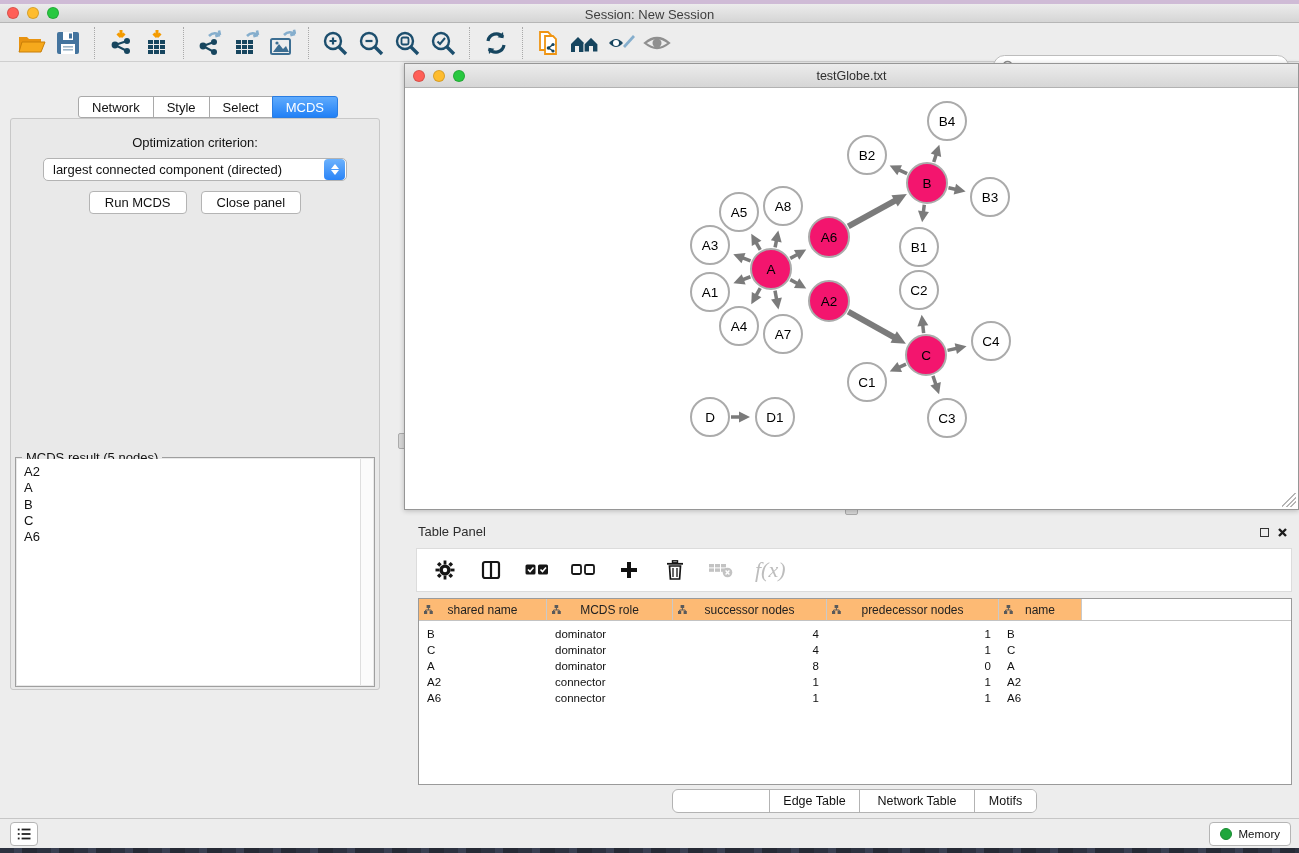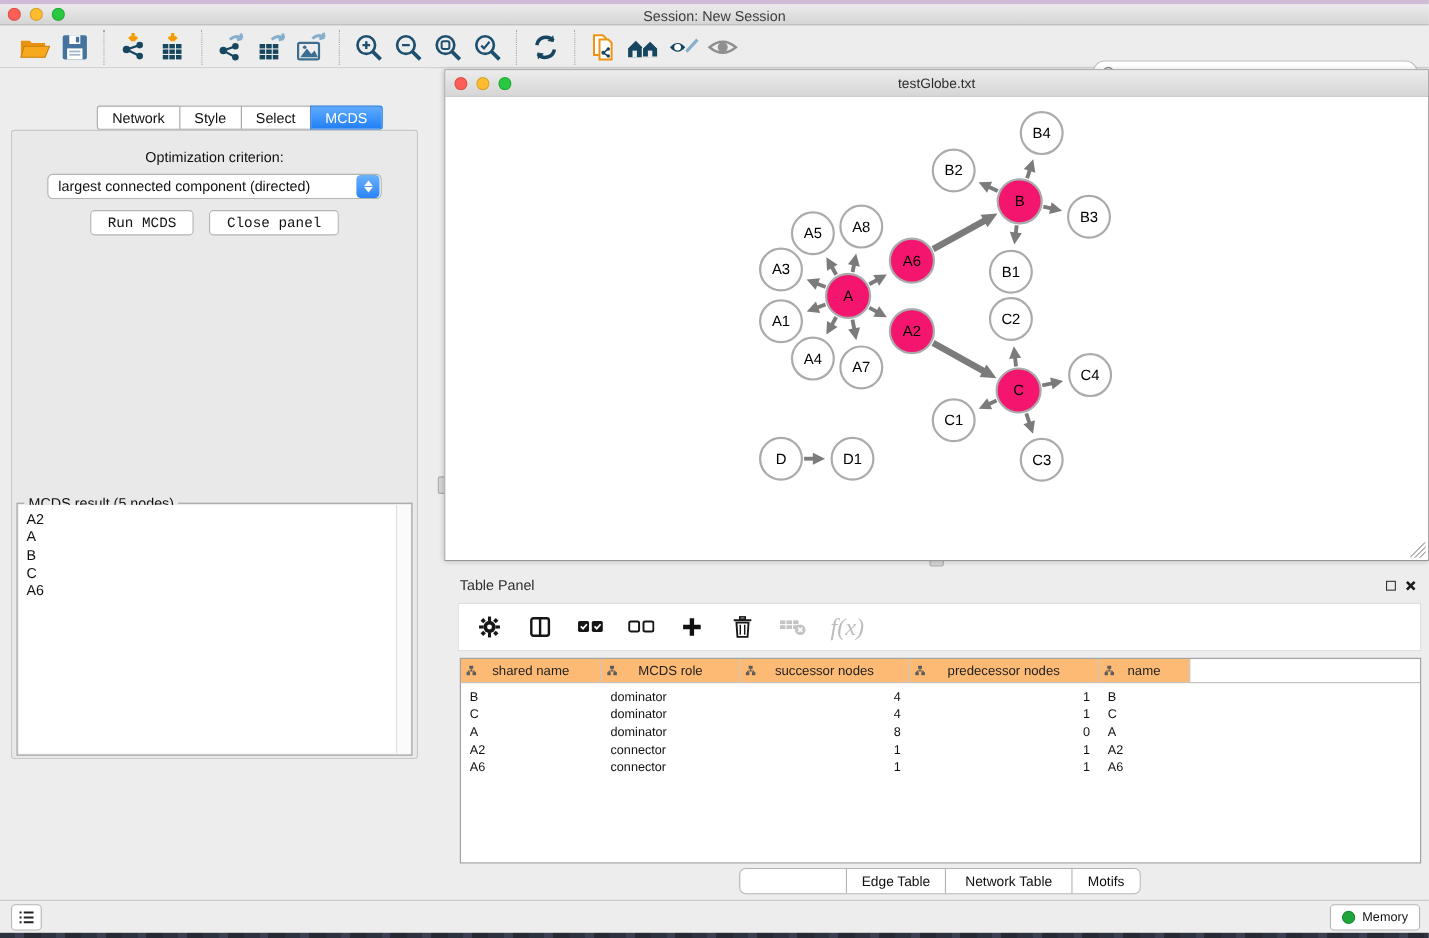--- a/index.html
+++ b/index.html
@@ -32,37 +32,37 @@
 
   
   .control-panel { position:absolute; left:0; top:62px; width:390px; height:756px; background:#ededed; }
   .panel-head { position:relative; height:26px; }
   .panel-title { position:absolute; left:12px; top:8px; font-size:13px; color:#2e2e2e; }
   .panel-btns { position:absolute; right:10px; top:9px; display:flex; gap:8px; align-items:center; }
   .float-glyph { width:9px; height:9px; border:1.5px solid #333; }
   .cp-tabs { position:absolute; left:78px; top:34px; display:flex; }
   .cp-tab { height:22px; padding:0 13px; font-size:13px; background:#fff; border:1px solid #a9a9a9;
     margin-left:-1px; display:flex; align-items:center; color:#111; }
-  .cp-tab:first-child { border-radius:3px 0 0 3px; margin-left:10px; }
+  .cp-tab:first-child { border-radius:3px 0 0 3px; margin-left:0; }
   .cp-tab:last-child { border-radius:0 3px 3px 0; }
   .cp-tab.active { background:linear-gradient(#5fabfd,#2180f6); border-color:#2a7de2; color:#fff; }
   .cp-body { position:absolute; left:10px; top:56px; width:370px; height:572px;
     background:#e9e9e9; border:1px solid #c8c8c8; border-radius:3px; }
   .opt-label { text-align:center; margin-top:16px; font-size:13px; color:#111; }
   .dropdown { position:absolute; left:32px; top:39px; width:304px; height:23px; background:#fff;
     border:1px solid #b3b3b3; border-radius:5px; display:flex; align-items:center; }
   .dropdown-text { font-size:13px; padding-left:9px; flex:1; color:#111; white-space:nowrap; }
   .dropdown-cap { width:21px; height:21px; border-radius:4px; margin-right:1px;
     background:linear-gradient(#6cb2fd,#2a84f7); display:flex; flex-direction:column;
     align-items:center; justify-content:center; gap:1px; }
   .chev { width:0; height:0; border-left:4px solid transparent; border-right:4px solid transparent; }
   .chev.up { border-bottom:5px solid #fff; } .chev.down { border-top:5px solid #fff; }
   .cp-buttons { position:absolute; left:0; width:100%; top:72px; display:flex; justify-content:center; gap:14px; }
   .push-btn { background:#fff; border:1px solid #b4b4b4; border-radius:4px; font-size:13px;
-    padding:3px 15px; color:#111; font-family:Liberation Mono, monospace; }
+    padding:3px 15px; color:#111; font-family:Liberation Sans, sans-serif; }
   .result-group { position:absolute; left:4px; right:4px; top:338px; bottom:2px; border:1px solid #9f9f9f; }
   .result-legend { position:absolute; top:-8px; left:6px; background:#e9e9e9; padding:0 4px; font-size:13px; color:#111; }
   .result-list { position:absolute; inset:1px; background:#fff; padding:5px 0 0 7px; overflow:hidden; }
   .result-item { font-size:13px; line-height:16.3px; color:#111; }
   .result-scroll { position:absolute; top:1px; bottom:1px; right:1px; width:13px; background:#fbfbfb; border-left:1px solid #dedede; }
 
   
   .v-handle { position:absolute; left:398px; top:433px; width:10px; height:16px; background:#d6d6d6;
     border:1px solid #ababab; border-radius:2px; }
   .h-handle { position:absolute; left:845px; top:507px; width:13px; height:8px; background:#d6d6d6;

